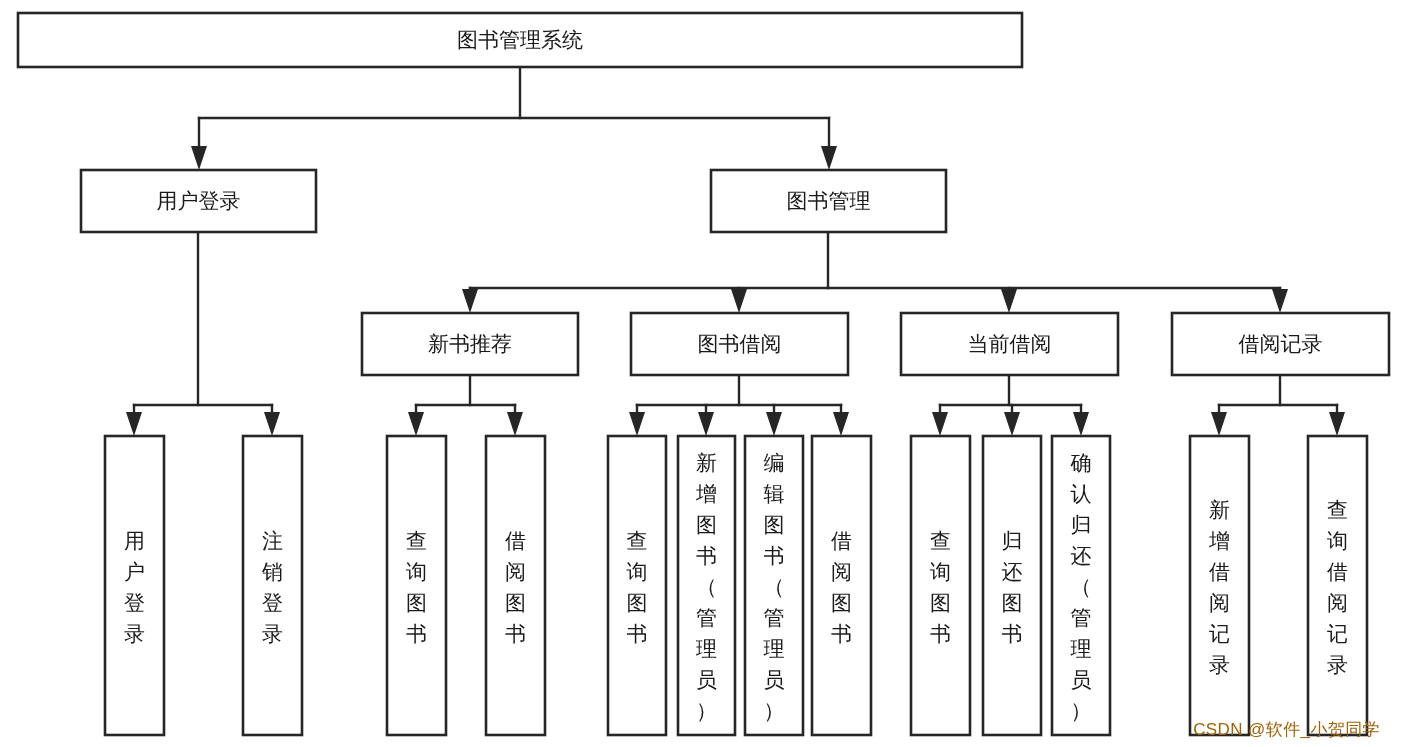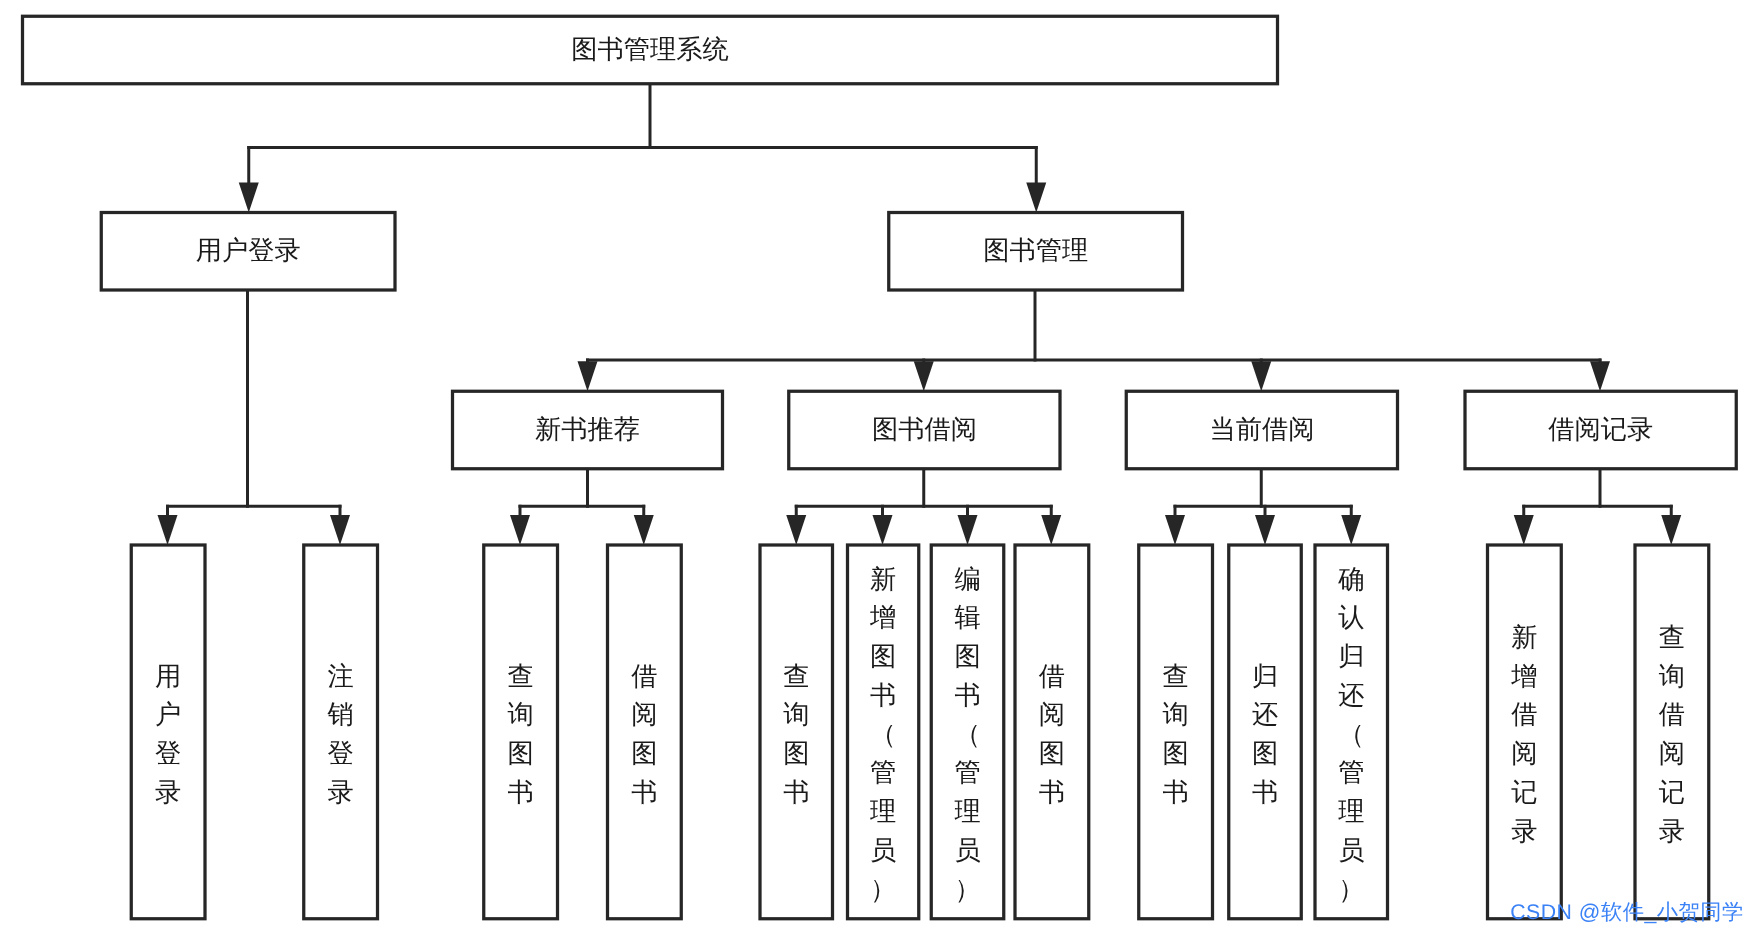--- a/index.html
+++ b/index.html
@@ -50,25 +50,25 @@
     dominant-baseline: middle;
   }
   .node-label-v {
     font-family: "Liberation Sans", "DejaVu Sans", sans-serif;
     font-size: 21px;
     fill: #1a1a1a;
     text-anchor: middle;
   }
   .watermark {
     position: absolute;
-    right: 10px;
+    right: 25px;
     bottom: 6px;
     font-family: "Liberation Sans", "DejaVu Sans", sans-serif;
     font-size: 17px;
-    color: #3b82f6;
+    color: #a16207;
     letter-spacing: 0.4px;
     white-space: nowrap;
     user-select: none;
   }
 </style>
 </head>
 <body>
 
 <div id="diagram-root">
   <svg id="flow" viewBox="0 0 1405 747" xmlns="http://www.w3.org/2000/svg">

